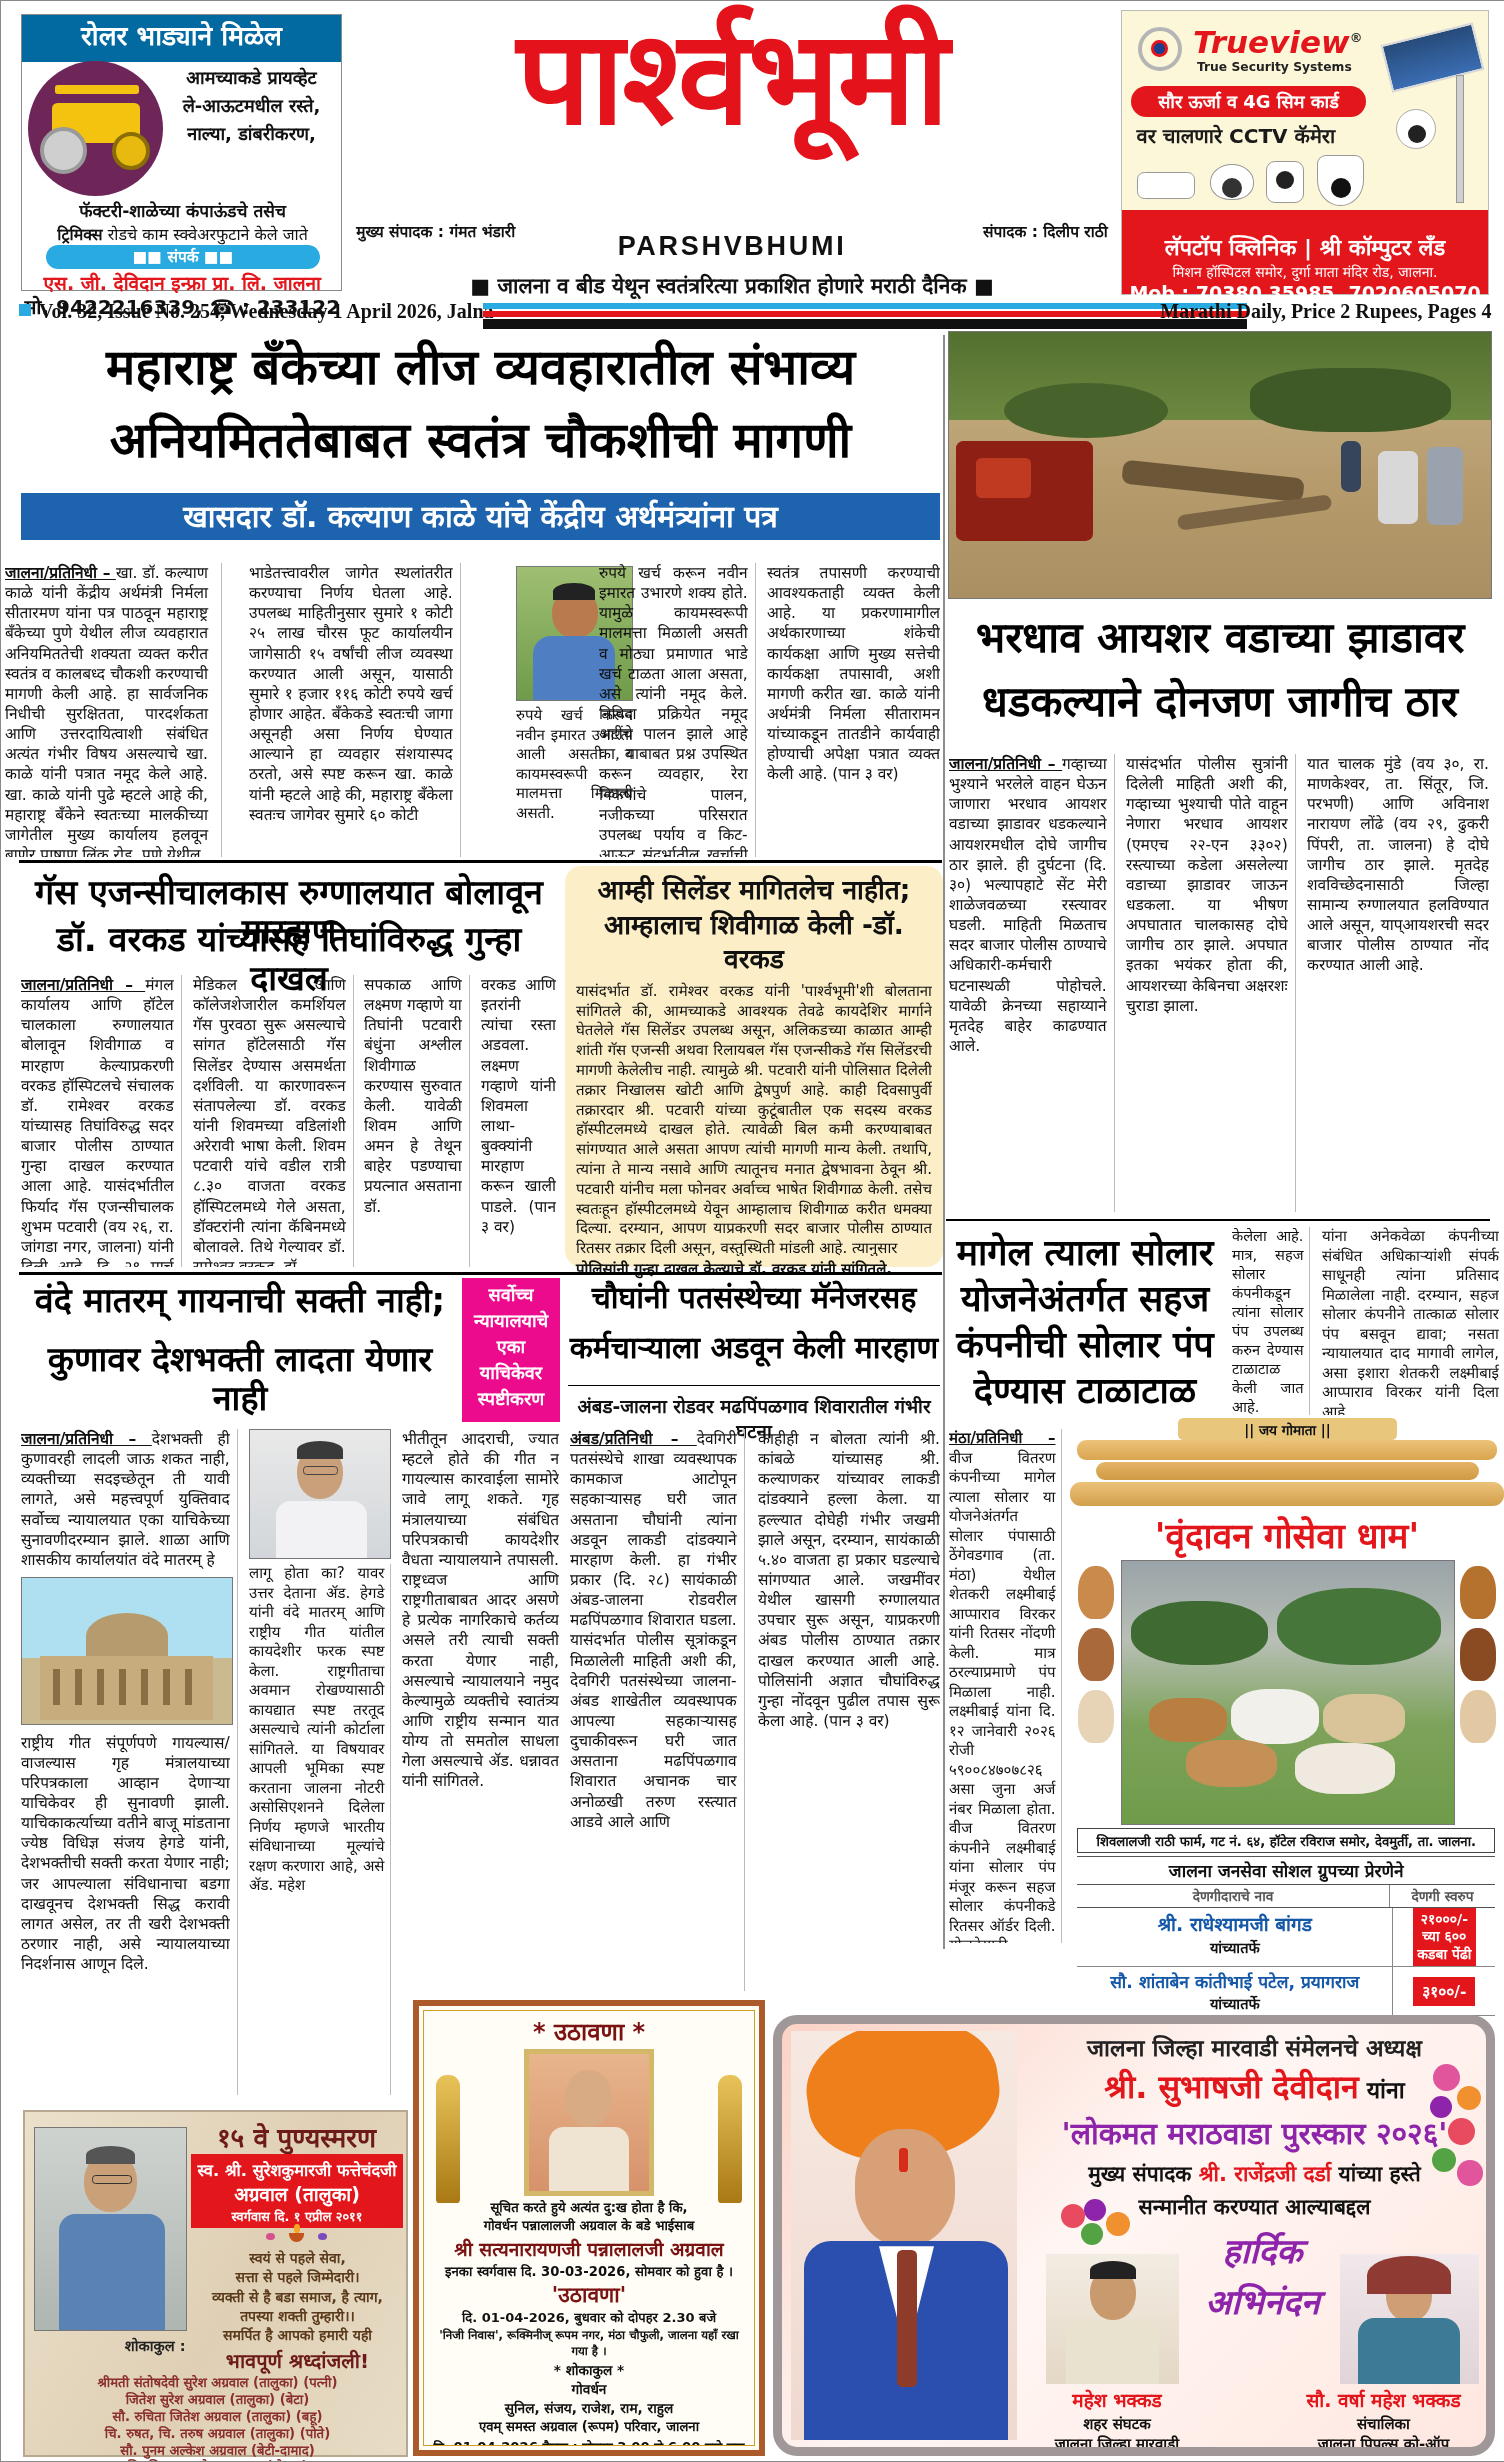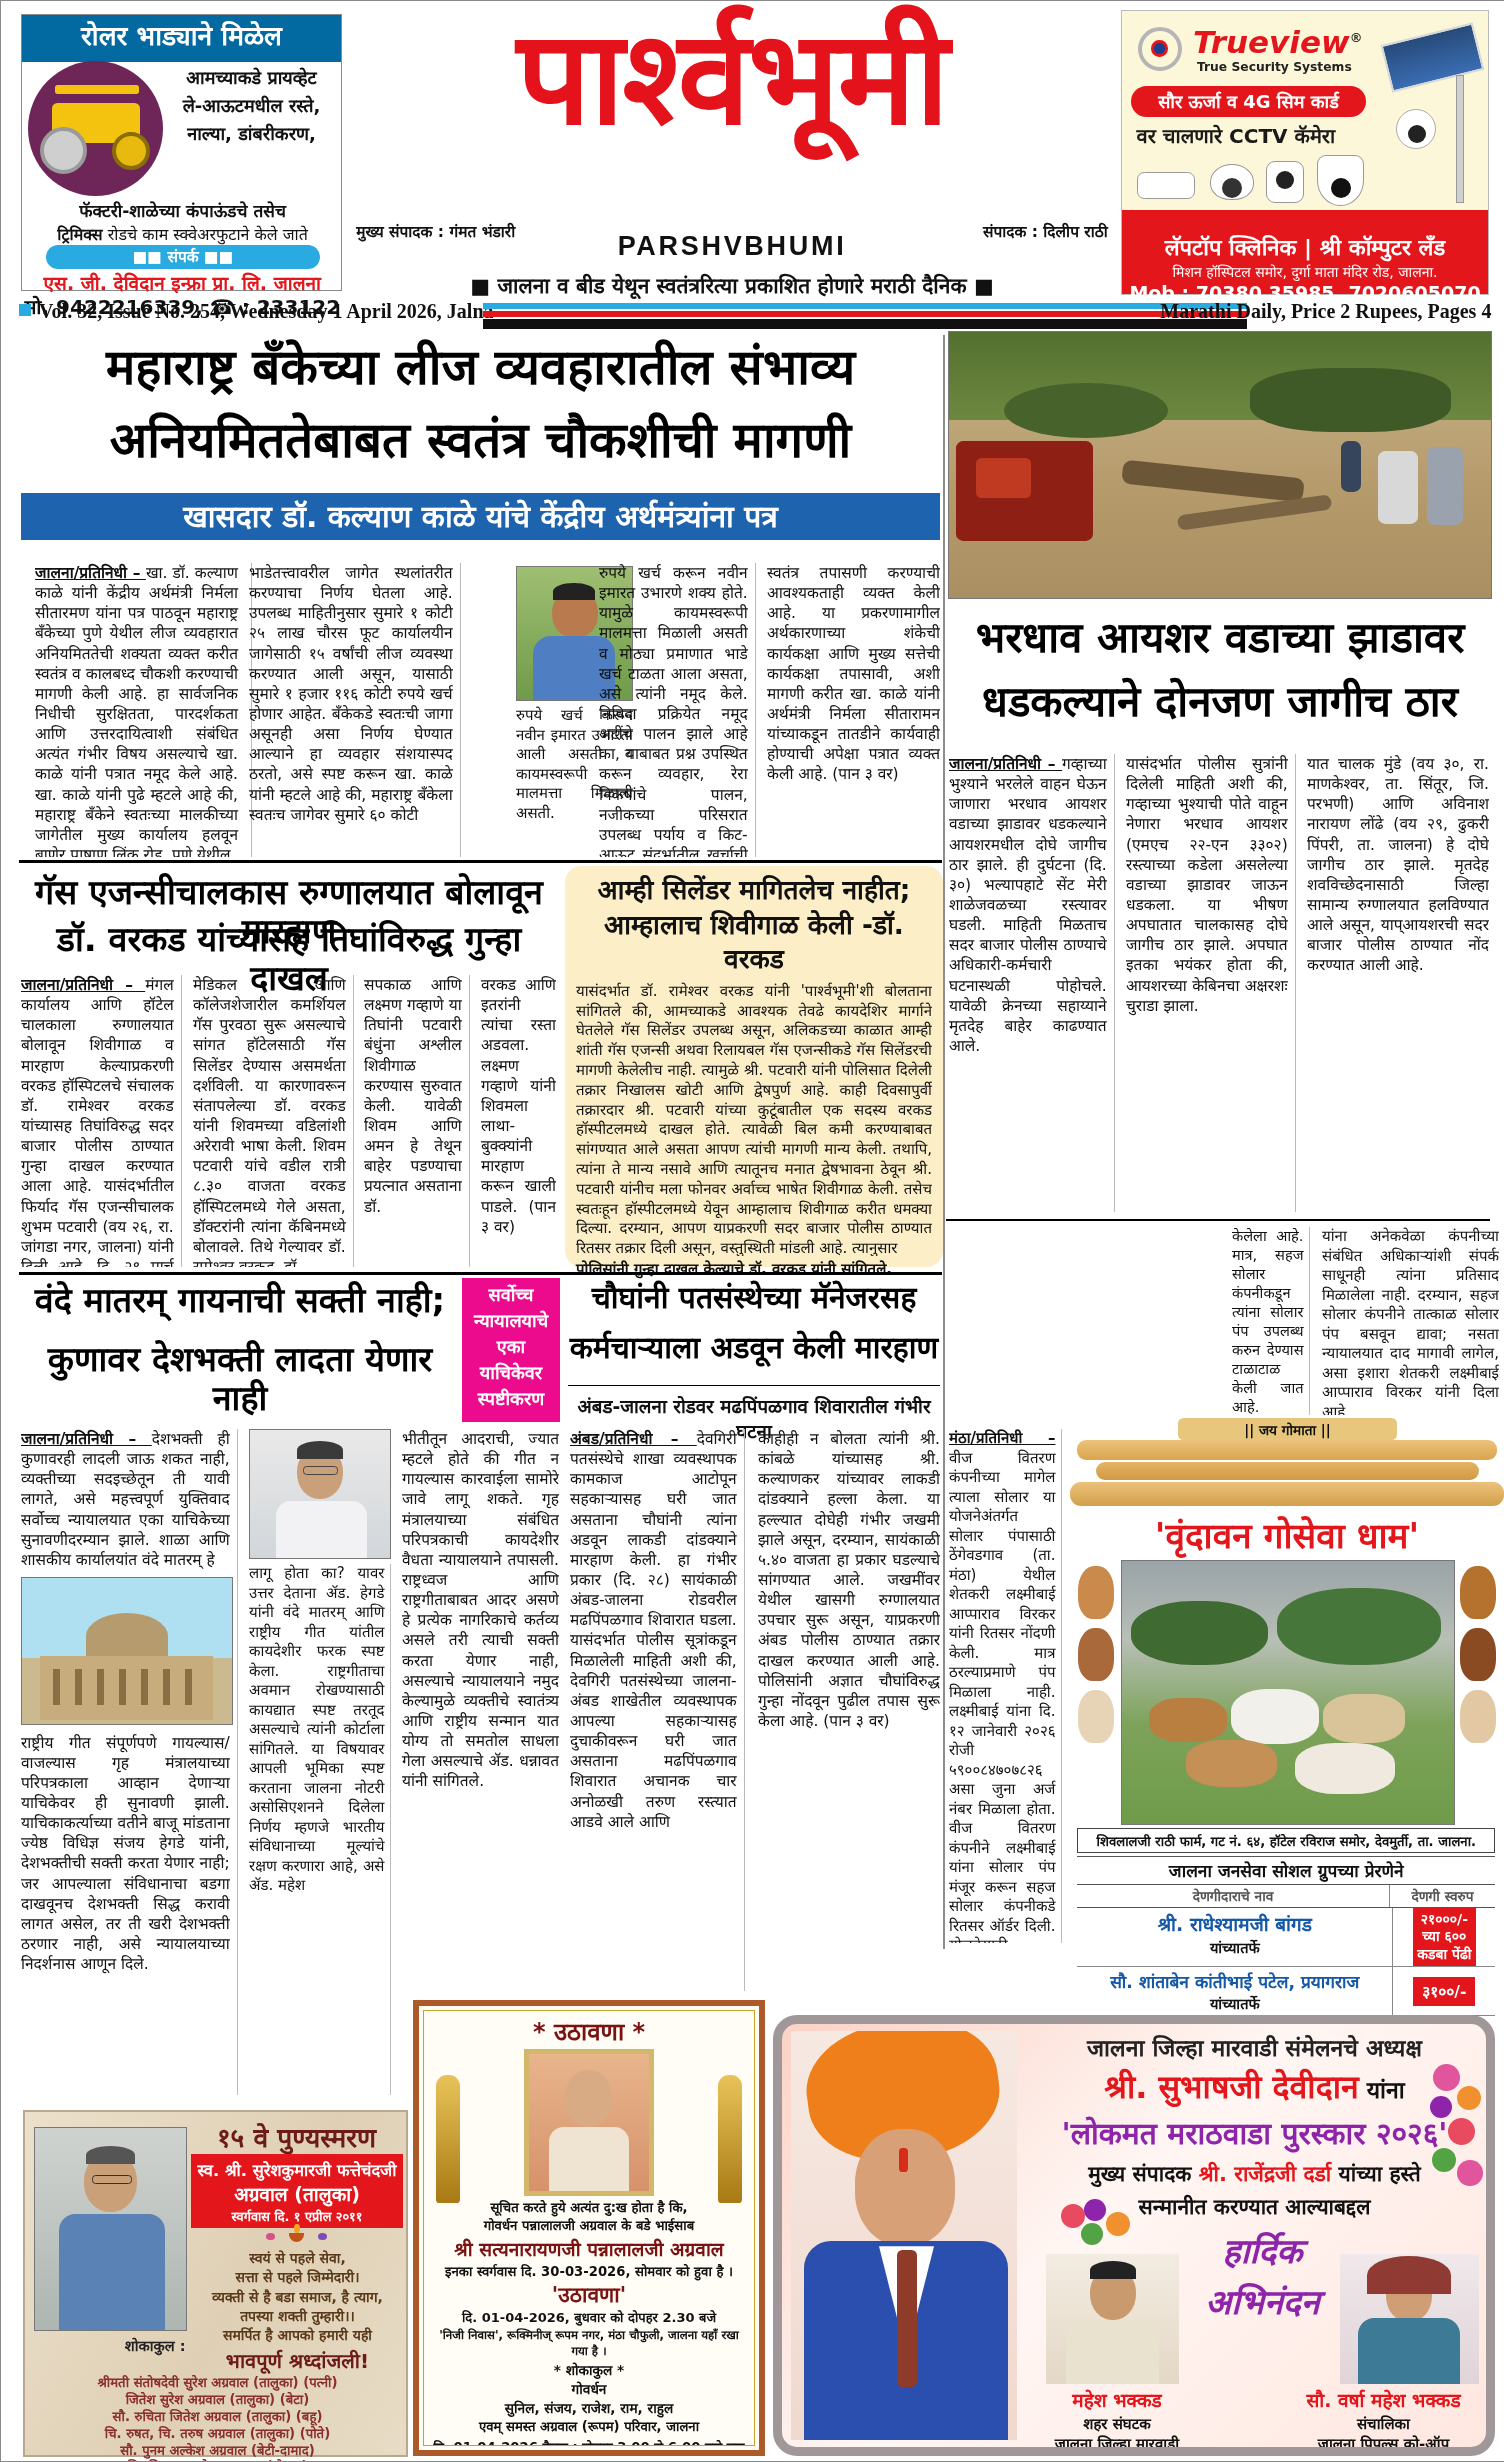--- a/index.html
+++ b/index.html
@@ -91,21 +91,21 @@
     <div class="abs" style="left:482px;top:2.7px;width:764px;height:6.4px;background:#29aae1;"></div>
     <div class="abs" style="left:482px;top:11px;width:764px;height:6.4px;background:#e3161c;"></div>
     <div class="abs" style="left:482px;top:19px;width:764px;height:10px;background:#101010;"></div>
     <div class="abs serif" style="right:14.6px;top:0;font-weight:bold;font-size:20px;">Marathi Daily, Price 2 Rupees, Pages 4</div>
   </div>
 
   <div class="hl" style="left:20px;top:339px;width:919px;font-size:49px;">महाराष्ट्र बँकेच्या लीज व्यवहारातील संभाव्य</div>
   <div class="hl" style="left:20px;top:412px;width:919px;font-size:49px;">अनियमिततेबाबत स्वतंत्र चौकशीची मागणी</div>
   <div class="abs center" style="left:20px;top:492px;width:919px;height:47px;background:#1e63ad;color:#fff;font-weight:bold;font-size:30px;line-height:47px;">खासदार डॉ. कल्याण काळे यांचे केंद्रीय अर्थमंत्र्यांना पत्र</div>
 
-  <div class="col" style="left:34px;top:562px;width:217px;height:294px;border-right:0.9px solid #bbb;padding-right:13px;">
+  <div class="col" style="left:4px;top:562px;width:217px;height:294px;border-right:0.9px solid #bbb;padding-right:13px;">
     <span class="byline">जालना/प्रतिनिधी – </span><span>खा. डॉ. कल्याण काळे यांनी केंद्रीय अर्थमंत्री निर्मला सीतारमण यांना पत्र पाठवून महाराष्ट्र बँकेच्या पुणे येथील लीज व्यवहारात अनियमिततेची शक्यता व्यक्त करीत स्वतंत्र व कालबध्द चौकशी करण्याची मागणी केली आहे. हा सार्वजनिक निधीची सुरक्षितता, पारदर्शकता आणि उत्तरदायित्वाशी संबंधित अत्यंत गंभीर विषय असल्याचे खा. काळे यांनी पत्रात नमूद केले आहे. खा. काळे यांनी पुढे म्हटले आहे की, महाराष्ट्र बँकेने स्वतःच्या मालकीच्या जागेतील मुख्य कार्यालय हलवून बाणेर पाषाण लिंक रोड, पुणे येथील</span>
   </div>
   <div class="col" style="left:248px;top:562px;width:212px;height:294px;border-right:0.9px solid #bbb;padding-right:7.3px;">भाडेतत्त्वावरील जागेत स्थलांतरीत करण्याचा निर्णय घेतला आहे. उपलब्ध माहितीनुसार सुमारे १ कोटी २५ लाख चौरस फूट कार्यालयीन जागेसाठी १५ वर्षांची लीज व्यवस्था करण्यात आली असून, यासाठी सुमारे १ हजार ११६ कोटी रुपये खर्च होणार आहेत. बँकेकडे स्वतःची जागा असूनही असा निर्णय घेण्यात आल्याने हा व्यवहार संशयास्पद ठरतो, असे स्पष्ट करून खा. काळे यांनी म्हटले आहे की, महाराष्ट्र बँकेला स्वतःच जागेवर सुमारे ६० कोटी</div>
   <div class="abs" style="left:471px;top:565px;width:117px;height:290px;margin-left:44px;">
     <div class="photo" style="left:0;top:0;width:115px;height:133px;background:linear-gradient(#9fbf72,#6f9b4a);">
       <div class="abs" style="left:35px;top:20px;width:46px;height:51px;border-radius:50% 50% 46% 46%;background:#b97a4e;"></div>
       <div class="abs" style="left:36px;top:16.4px;width:42px;height:16.4px;border-radius:50% 50% 0 0;background:#222;"></div>
       <div class="abs" style="left:16.4px;top:69px;width:82px;height:64px;border-radius:18px 18px 0 0;background:#4f7fc2;"></div>
     </div>
     <div class="col" style="left:0;top:140px;width:117px;height:150px;font-size:15px;">रुपये खर्च करून नवीन इमारत उभारता आली असती व कायमस्वरूपी मालमत्ता मिळाली असती.</div>
@@ -165,20 +165,26 @@
     <div>एका</div>
     <div>याचिकेवर</div>
     <div>स्पष्टीकरण</div>
   </div>
 
   <div class="hl" style="left:567px;top:1280px;width:372px;font-size:30px;">चौघांनी पतसंस्थेच्या मॅनेजरसह</div>
   <div class="hl" style="left:567px;top:1330px;width:372px;font-size:30px;">कर्मचाऱ्याला अडवून केली मारहाण</div>
   <div class="abs center" style="left:567px;top:1384px;width:372px;border-top:1.8px solid #000;padding-top:7.3px;font-weight:bold;font-size:18.7px;">अंबड-जालना रोडवर मढपिंपळगाव शिवारातील गंभीर घटना</div>
 
   <div class="rule" style="left:945px;top:1218px;width:544px;height:1.8px;"></div>
+  <div class="hl" style="left:947px;top:1229px;width:274px;font-size:36px;line-height:1.28;text-align:center;">
+    <div>मागेल त्याला सोलार</div>
+    <div>योजनेअंतर्गत सहज</div>
+    <div>कंपनीची सोलार पंप</div>
+    <div>देण्यास टाळाटाळ</div>
+  </div>
   <div class="col" style="left:1231px;top:1226px;width:78px;height:188px;border-right:0.9px solid #bbb;padding-right:5.5px;font-size:14.6px;">केलेला आहे. मात्र, सहज सोलार कंपनीकडून त्यांना सोलार पंप उपलब्ध करुन देण्यास टाळाटाळ केली जात आहे.</div>
   <div class="col" style="left:1321px;top:1226px;width:177px;height:188px;font-size:15px;">यांना अनेकवेळा कंपनीच्या संबंधित अधिकाऱ्यांशी संपर्क साधूनही त्यांना प्रतिसाद मिळालेला नाही. दरम्यान, सहज सोलार कंपनीने तात्काळ सोलार पंप बसवून द्यावा; नसता न्यायालयात दाद मागावी लागेल, असा इशारा शेतकरी लक्ष्मीबाई आप्पाराव विरकर यांनी दिला आहे.</div>
 
   <div class="col" style="left:20px;top:1428px;width:217px;height:666px;border-right:0.9px solid #bbb;padding-right:7.3px;">
     <span class="byline">जालना/प्रतिनिधी – </span><span>देशभक्ती ही कुणावरही लादली जाऊ शकत नाही, व्यक्तीच्या सदइच्छेतून ती यावी लागते, असे महत्त्वपूर्ण युक्तिवाद सर्वोच्च न्यायालयात एका याचिकेच्या सुनावणीदरम्यान झाले. शाळा आणि शासकीय कार्यालयांत वंदे मातरम् हे</span>
     <div class="photo" style="position:relative;width:210px;height:146px;margin:7.3px 0;background:linear-gradient(#aee0f2 55%,#cbb98f 55%);">
       <div class="abs" style="left:64px;top:35px;width:82px;height:46px;border-radius:50% 50% 0 0;background:#b59b6d;"></div>
       <div class="abs" style="left:18px;top:78px;width:173px;height:64px;background:#c7ad7d;"></div>
       <div class="abs" style="left:31px;top:91px;width:146px;height:36px;background:repeating-linear-gradient(90deg,#8a6f45 0 7.3px,#c7ad7d 7.3px 22px);"></div>
     </div>

